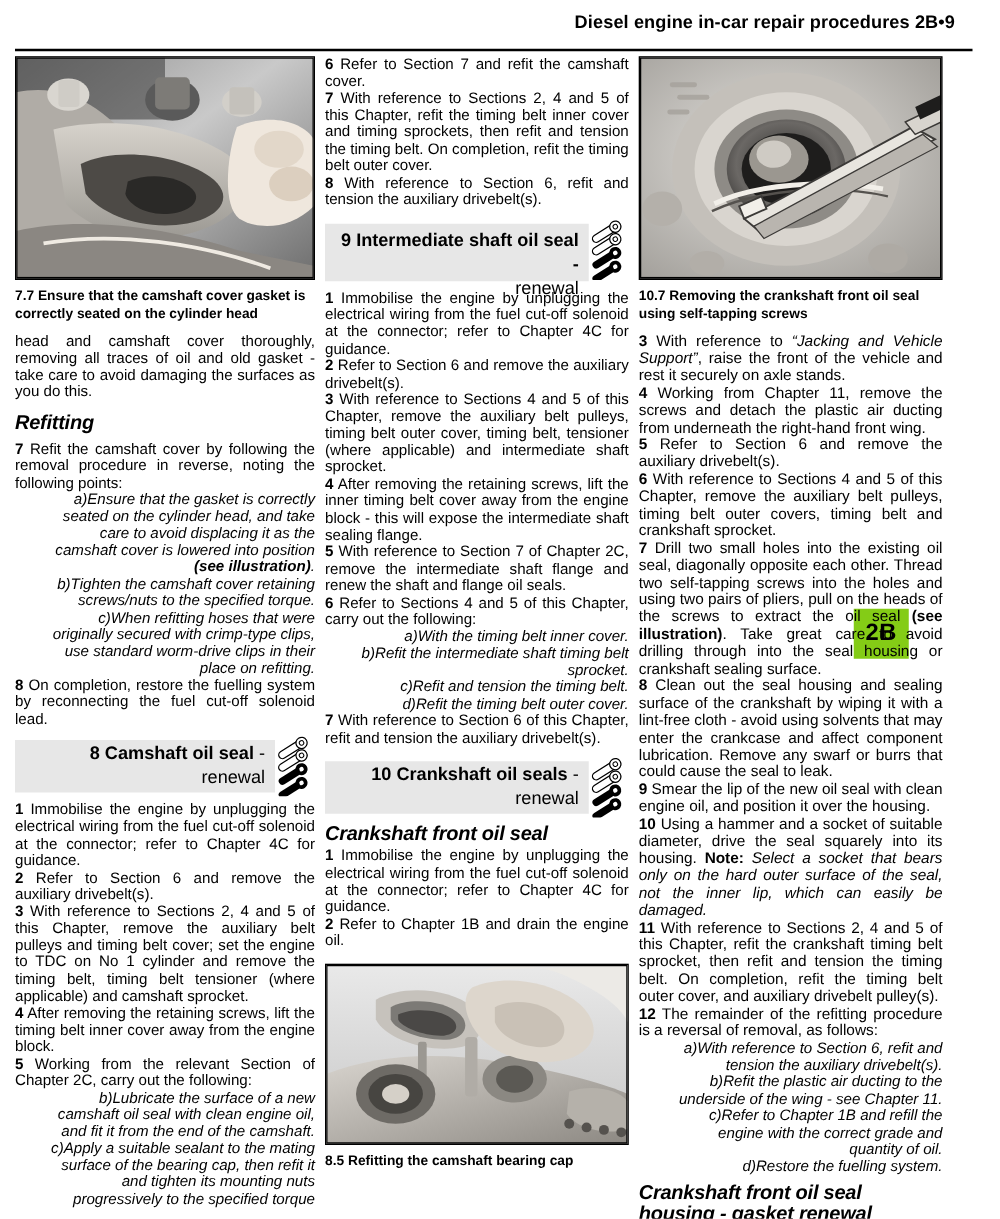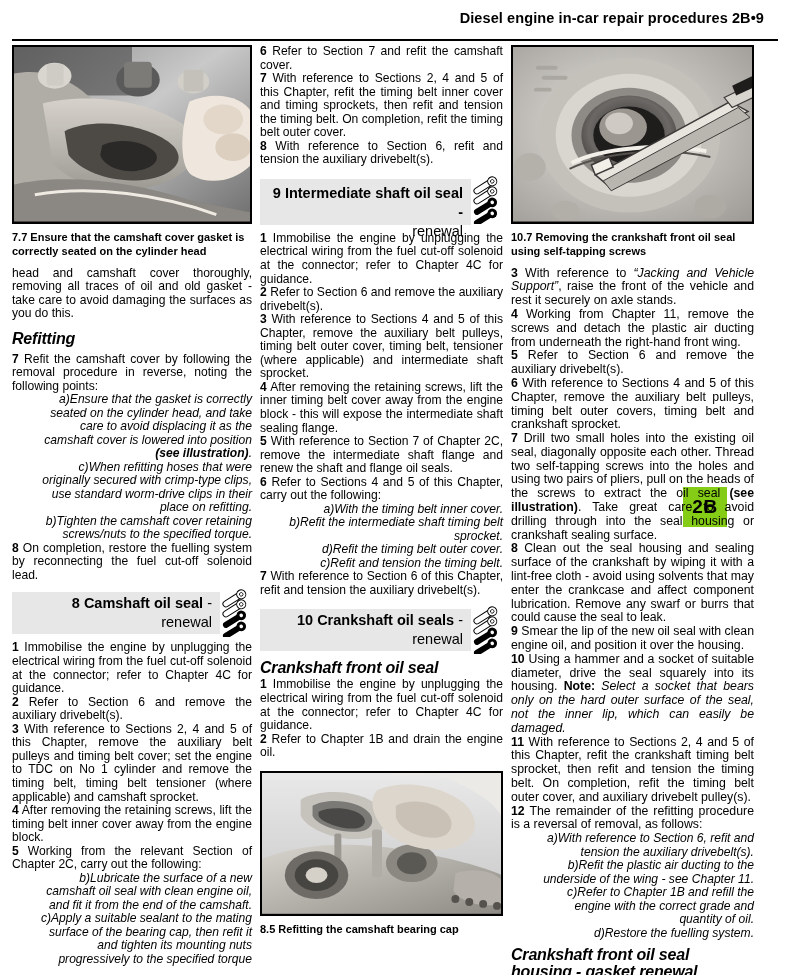--- a/index.html
+++ b/index.html
@@ -164,22 +164,22 @@
       </figcaption>
     </figure>
 
     <p class="body" style="margin-top:9px;">head and camshaft cover thoroughly, removing all traces of oil and old gasket - take care to avoid damaging the surfaces as you do this.</p>
 
     <div class="sub">Refitting</div>
 
     <p class="body"><span class="num">7</span> <span>Refit the camshaft cover by following the removal procedure in reverse, noting the following points:</span></p>
     <ol class="alpha">
       <li><span class="mk">a)</span><span>Ensure that the gasket is correctly seated on the cylinder head, and take care to avoid displacing it as the camshaft cover is lowered into position </span><span class="bi">(see illustration)</span><span>.</span></li>
+      <li><span class="mk">b)</span><span>Tighten the camshaft cover retaining screws/nuts to the specified torque.</span></li>
       <li><span class="mk">c)</span><span>When refitting hoses that were originally secured with crimp-type clips, use standard worm-drive clips in their place on refitting.</span></li>
-      <li><span class="mk">b)</span><span>Tighten the camshaft cover retaining screws/nuts to the specified torque.</span></li>
     </ol>
     <p class="body"><span class="num">8</span> <span>On completion, restore the fuelling system by reconnecting the fuel cut-off solenoid lead.</span></p>
 
     <div class="sec">
       <div class="sec-bar">
         <div class="sec-text">
           <span class="sec-num">8</span>
           <span class="sec-title">Camshaft oil seal</span><span class="sec-sub"> - renewal</span>
         </div>
       </div>
@@ -258,22 +258,22 @@
 
     <p class="body"><span class="num">1</span> <span>Immobilise the engine by unplugging the electrical wiring from the fuel cut-off solenoid at the connector; refer to Chapter 4C for guidance.</span></p>
     <p class="body"><span class="num">2</span> <span>Refer to Section 6 and remove the auxiliary drivebelt(s).</span></p>
     <p class="body"><span class="num">3</span> <span>With reference to Sections 4 and 5 of this Chapter, remove the auxiliary belt pulleys, timing belt outer cover, timing belt, tensioner (where applicable) and intermediate shaft sprocket.</span></p>
     <p class="body"><span class="num">4</span> <span>After removing the retaining screws, lift the inner timing belt cover away from the engine block - this will expose the intermediate shaft sealing flange.</span></p>
     <p class="body"><span class="num">5</span> <span>With reference to Section 7 of Chapter 2C, remove the intermediate shaft flange and renew the shaft and flange oil seals.</span></p>
     <p class="body"><span class="num">6</span> <span>Refer to Sections 4 and 5 of this Chapter, carry out the following:</span></p>
     <ol class="alpha">
       <li><span class="mk">a)</span><span>With the timing belt inner cover.</span></li>
       <li><span class="mk">b)</span><span>Refit the intermediate shaft timing belt sprocket.</span></li>
+      <li><span class="mk">c)</span><span>Refit and tension the timing belt.</span></li>
       <li><span class="mk">d)</span><span>Refit the timing belt outer cover.</span></li>
-      <li><span class="mk">c)</span><span>Refit and tension the timing belt.</span></li>
     </ol>
     <p class="body"><span class="num">7</span> <span>With reference to Section 6 of this Chapter, refit and tension the auxiliary drivebelt(s).</span></p>
 
     <div class="sec" style="margin-top:12px;">
       <div class="sec-bar">
         <div class="sec-text">
           <span class="sec-num">10</span>
           <span class="sec-title">Crankshaft oil seals</span><span class="sec-sub"> - renewal</span>
         </div>
       </div>

